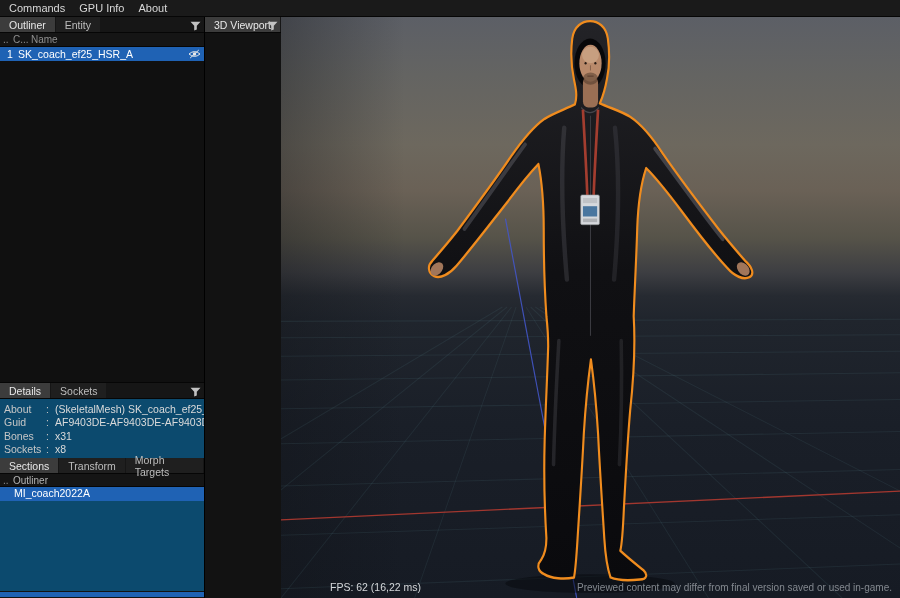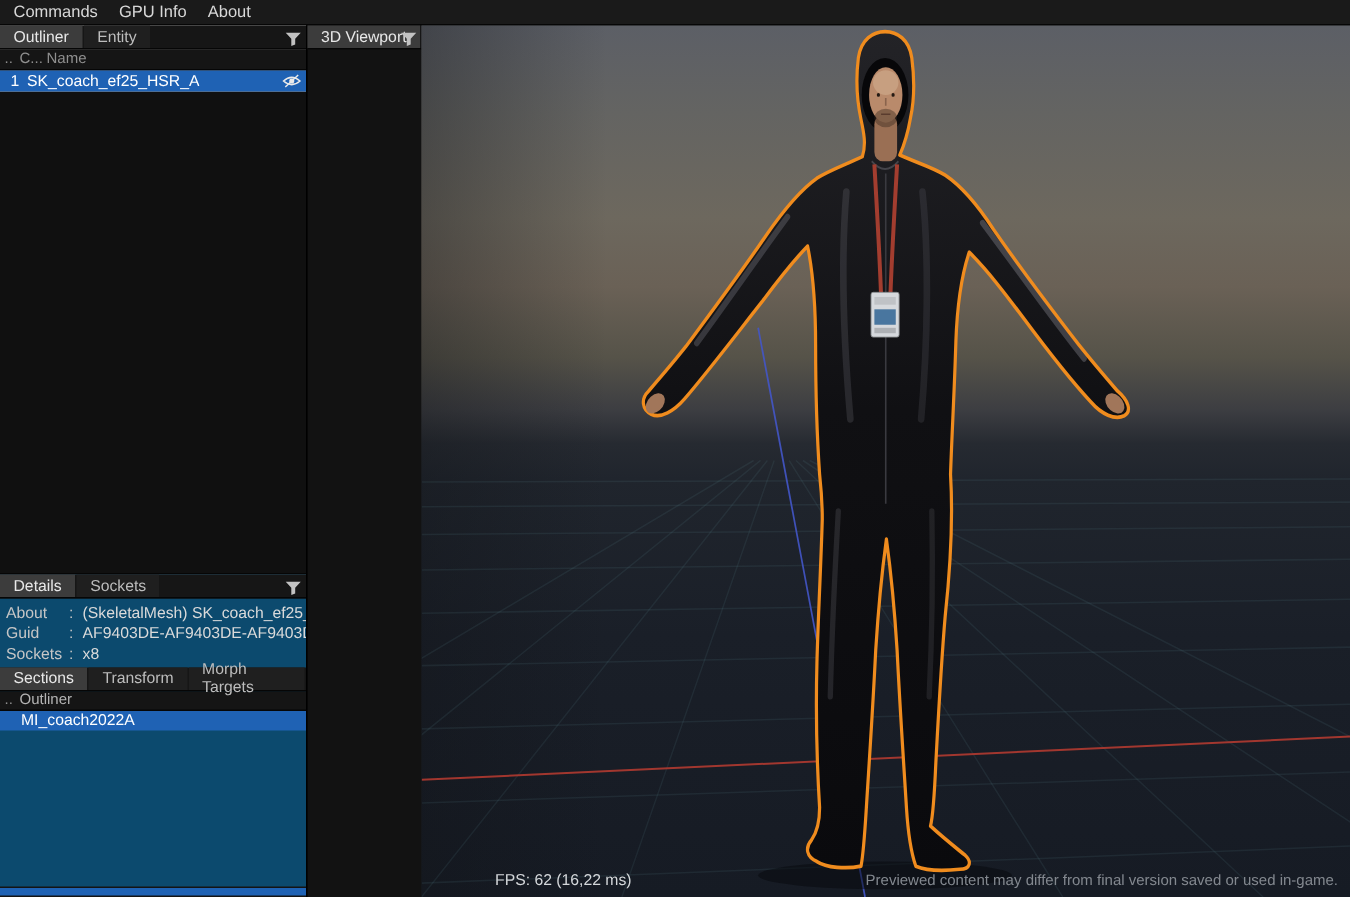--- a/index.html
+++ b/index.html
@@ -138,20 +138,25 @@
         <div class="props">
           <div class="prop-row">
             <span class="prop-label">About</span>
               <span class="prop-colon"></span>
               <span class="prop-value">(SkeletalMesh) SK_coach_ef25_HSR_A</span>
           </div>
           <div class="prop-row">
             <span class="prop-label">Guid</span>
               <span class="prop-colon"></span>
               <span class="prop-value">AF9403DE-AF9403DE-AF9403DE-AF940</span>
+          </div>
+          <div class="prop-row">
+            <span class="prop-label">Bones</span>
+              <span class="prop-colon"></span>
+              <span class="prop-value">x31</span>
           </div>
           <div class="prop-row">
             <span class="prop-label">Sockets</span>
               <span class="prop-colon"></span>
               <span class="prop-value">x8</span>
           </div>
         </div>
 
         <div class="panel-tabbar subtabs">
           <span class="tab active">Sections</span>

